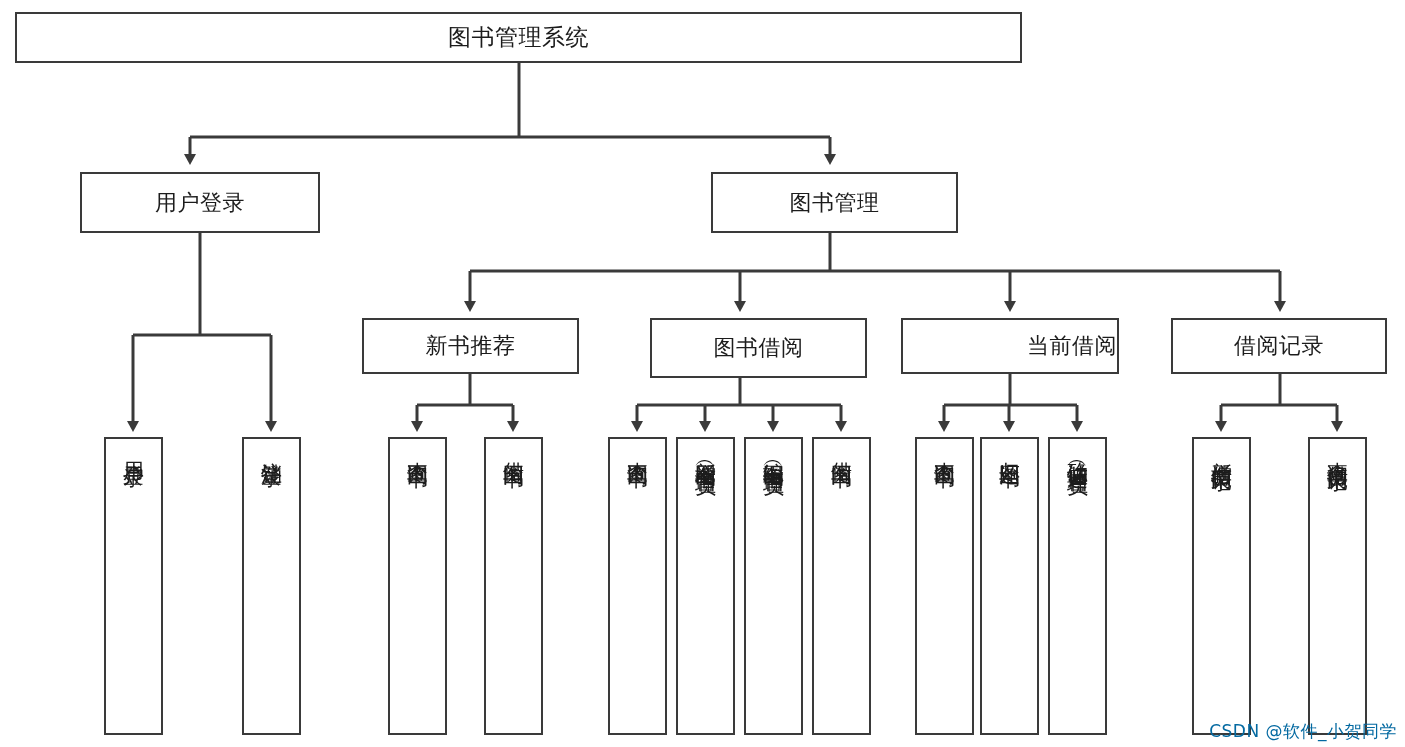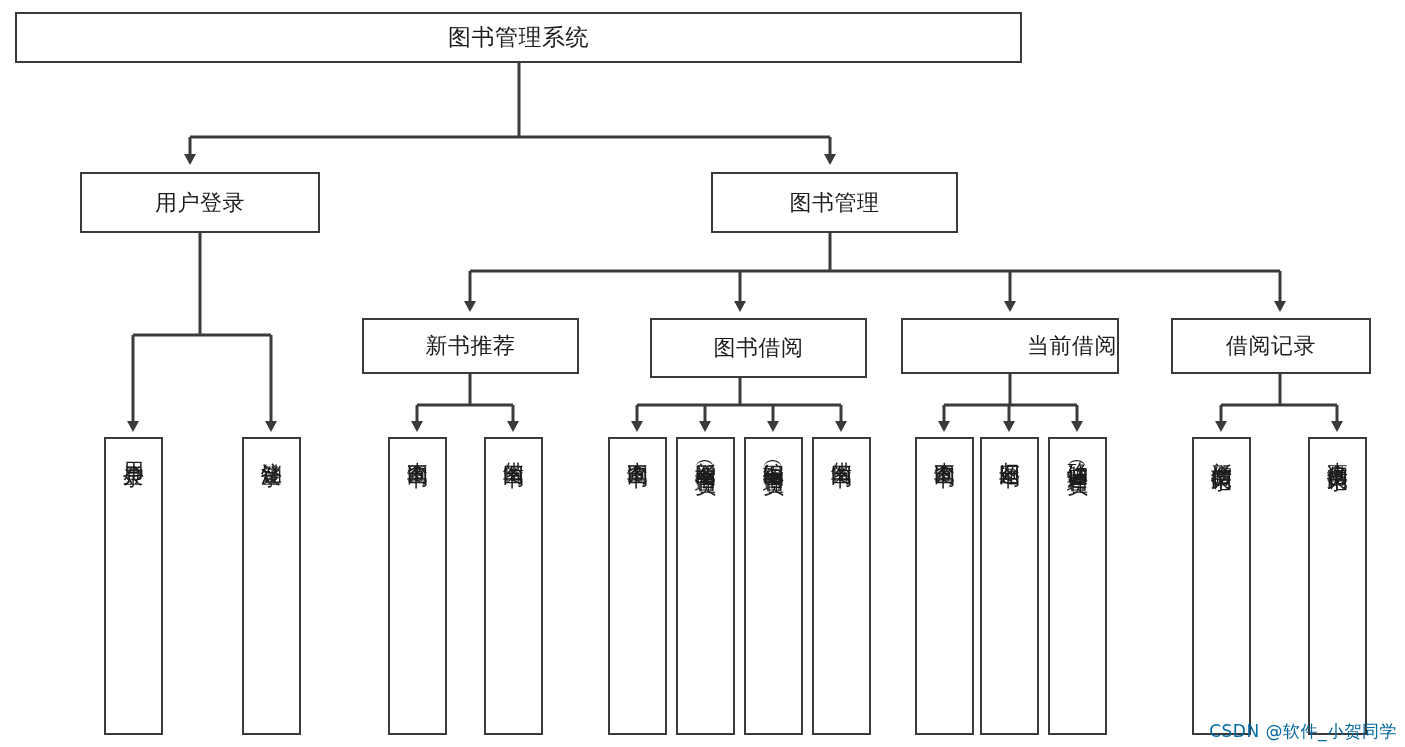--- a/index.html
+++ b/index.html
@@ -136,21 +136,21 @@
 
   <div class="node horiz" style="left:362px; top:318px; width:217px; height:56px;">
     <span>新书推荐</span>
   </div>
   <div class="node horiz" style="left:632px; top:318px; width:217px; height:60px;margin-left:18px;">
     <span>图书借阅</span>
   </div>
   <div class="node horiz" style="left:901px; top:318px; width:218px; height:56px;justify-content:flex-end;">
     <span>当前借阅</span>
   </div>
-  <div class="node horiz" style="left:1171px; top:318px; width:200px; height:56px;">
+  <div class="node horiz" style="left:1171px; top:318px; width:216px; height:56px;">
     <span>借阅记录</span>
   </div>
 
   <div class="node vert" style="left:104px; top:437px; width:59px; height:298px;">
     <span class="vlabel">用户登录</span>
   </div>
   <div class="node vert" style="left:242px; top:437px; width:59px; height:298px;">
     <span class="vlabel">注销登录</span>
   </div>
 

